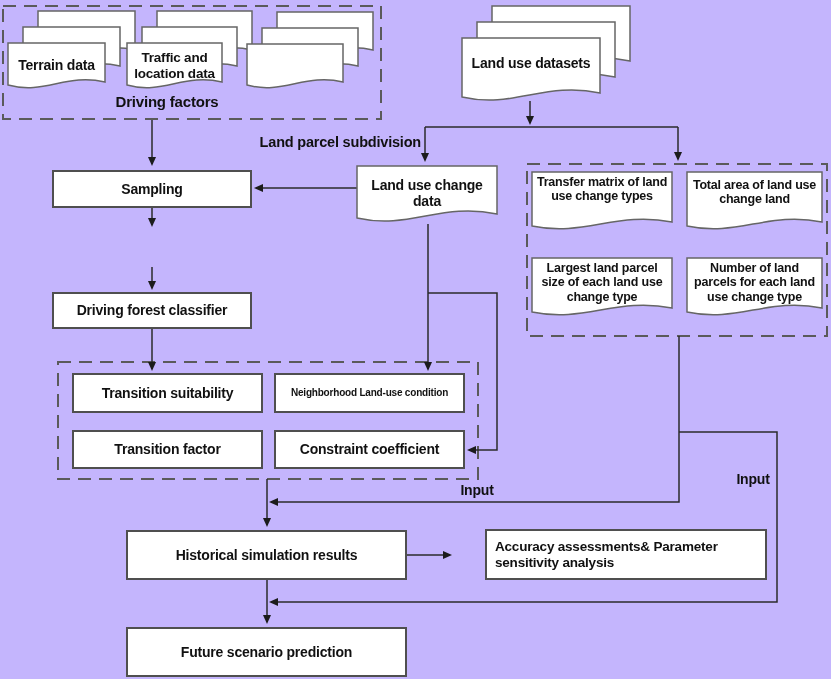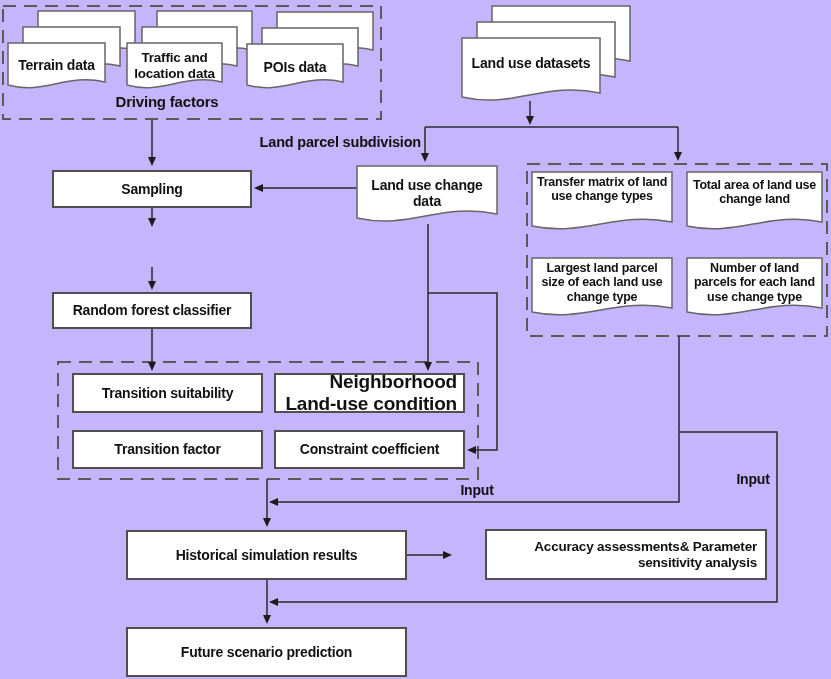--- a/index.html
+++ b/index.html
@@ -7,30 +7,30 @@
     position:relative;width:831px;height:679px;background:#c4b5fd;overflow:hidden;
     font-family:"Liberation Sans",sans-serif;font-weight:bold;color:#111;
   }
   .canvas svg{position:absolute;left:0;top:0;}
   .lbl{
     position:absolute;display:flex;align-items:center;justify-content:center;
     text-align:center;line-height:1.15;letter-spacing:-0.2px;
   }
   .box{
     position:absolute;display:flex;align-items:center;justify-content:center;
-    text-align:right;line-height:1.15;letter-spacing:-0.2px;
+    text-align:left;line-height:1.15;letter-spacing:-0.2px;
     background:#fff;border:2px solid #4f4f4f;box-sizing:border-box;
     font-size:14px;
   }
   
   .b-sampling{left:52px;top:170px;width:200px;height:38px;}
   .b-cnn{left:52px;top:229px;width:200px;height:38px;}
   .b-rfc{left:52px;top:292px;width:200px;height:37px;}
   .b-transition{left:72px;top:373px;width:191px;height:40px;}
-  .b-neighborhood{left:274px;top:373px;width:191px;height:40px;font-size:19px;padding:12px 6px;}
+  .b-neighborhood{left:274px;top:373px;width:191px;height:40px;font-size:10px;padding:12px 6px;}
   .b-stochastic{left:72px;top:430px;width:191px;height:39px;}
   .b-constraint{left:274px;top:430px;width:191px;height:39px;}
   .b-historical{left:126px;top:530px;width:281px;height:50px;}
   .b-accuracy{left:469px;top:529px;width:282px;height:51px;font-size:13.5px;padding:0 8px;margin-left:16px;}
   .b-future{left:126px;top:627px;width:281px;height:50px;}
   
   .d-terrain{left:8px;top:45px;width:97px;height:40px;font-size:14px;}
   .d-traffic{left:127px;top:44px;width:95px;height:44px;font-size:13.5px;}
   .d-pois{left:247px;top:47px;width:96px;height:40px;font-size:14px;}
   .d-datasets{left:466px;top:49px;width:130px;height:28px;font-size:14px;}
@@ -108,29 +108,28 @@
     <path class="doc" d="M357,166 h140 v48 c-56,-12 -87,16 -140,4 z"></path>
 
     <path class="doc" d="M532,172 h140 v50 c-56,-11 -87,15 -140,4 z"></path>
     <path class="doc" d="M687,172 h135 v50 c-54,-11 -84,15 -135,4 z"></path>
     <path class="doc" d="M532,258 h140 v50 c-56,-11 -87,15 -140,4 z"></path>
     <path class="doc" d="M687,258 h135 v50 c-54,-11 -84,15 -135,4 z"></path>
   </svg>
 
   <div class="lbl d-terrain">Terrain data</div>
   <div class="lbl d-traffic">Traffic and location data</div>
-  <div class="lbl d-pois">POIs data</div>
   <div class="lbl t-driving">Driving factors</div>
   <div class="lbl d-datasets">Land use datasets</div>
   <div class="lbl d-lucd">Land use change data</div>
 
   <div class="lbl t-subdivision">Land parcel subdivision</div>
 
   <div class="box b-sampling">Sampling</div>
-  <div class="box b-rfc">Random forest classifier</div>
+  <div class="box b-rfc">Driving forest classifier</div>
 
   <div class="lbl d-transfer">Transfer matrix of land use change types</div>
   <div class="lbl d-total">Total area of land use change land</div>
   <div class="lbl d-largest">Largest land parcel size of each land use change type</div>
   <div class="lbl d-number">Number of land parcels for each land use change type</div>
 
   <div class="box b-transition">Transition suitability</div>
   <div class="box b-neighborhood">Neighborhood Land-use condition</div>
   <div class="box b-stochastic">Transition factor</div>
   <div class="box b-constraint">Constraint coefficient</div>

